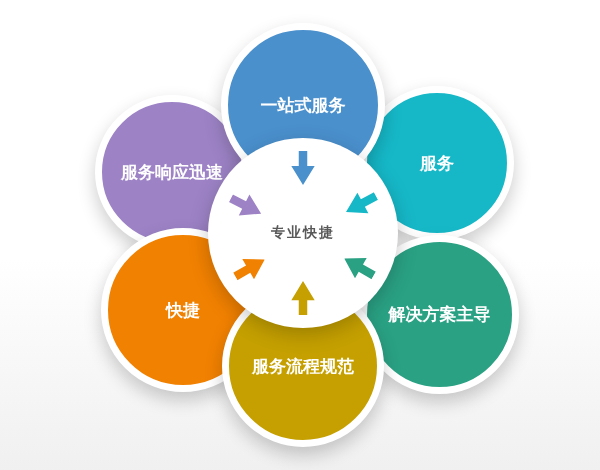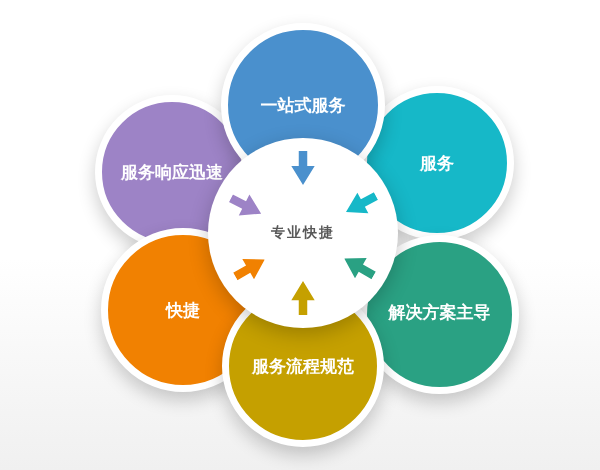--- a/index.html
+++ b/index.html
@@ -35,21 +35,21 @@
   }
   .arrow{
     position:absolute;width:34px;height:26px;z-index:30;
   }
   .arrow svg{display:block;width:100%;height:100%;}
   
   .petal-top        {width:150px;height:150px;left:221px;top:23px; z-index:12;}
   .petal-top-left   {width:140px;height:140px;left:95px; top:95px; z-index:5;}
   .petal-top-right  {width:140px;height:140px;left:360px;top:86px; z-index:5;}
   .petal-bottom-left{width:150px;height:150px;left:101px;top:228px;z-index:6;}
-  .petal-bottom-right{width:145px;height:145px;left:360px;top:235px;z-index:6;font-family:Liberation Mono, monospace;}
+  .petal-bottom-right{width:145px;height:145px;left:360px;top:235px;z-index:6;}
   .petal-bottom     {width:148px;height:148px;left:222px;top:285px;z-index:10;}
   .center-circle    {width:190px;height:190px;left:208px;top:138px;}
   
   .arrow-from-top         {left:286px;top:155px;transform:rotate(90deg);}
   .arrow-from-top-left    {left:229px;top:193px;transform:rotate(27deg);}
   .arrow-from-top-right   {left:344px;top:191px;transform:rotate(152deg);}
   .arrow-from-bottom-left {left:233px;top:255px;transform:rotate(-30deg);}
   .arrow-from-bottom-right{left:342px;top:254px;transform:rotate(210deg);}
   .arrow-from-bottom      {left:286px;top:285px;transform:rotate(-90deg);}
 </style>

